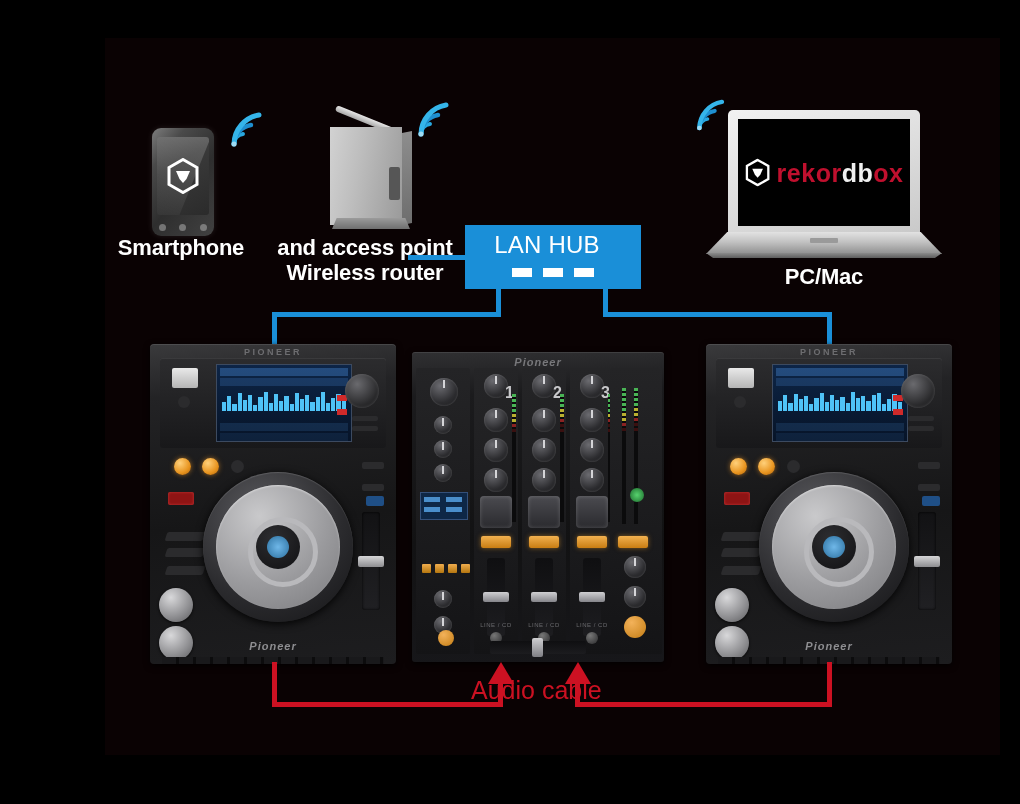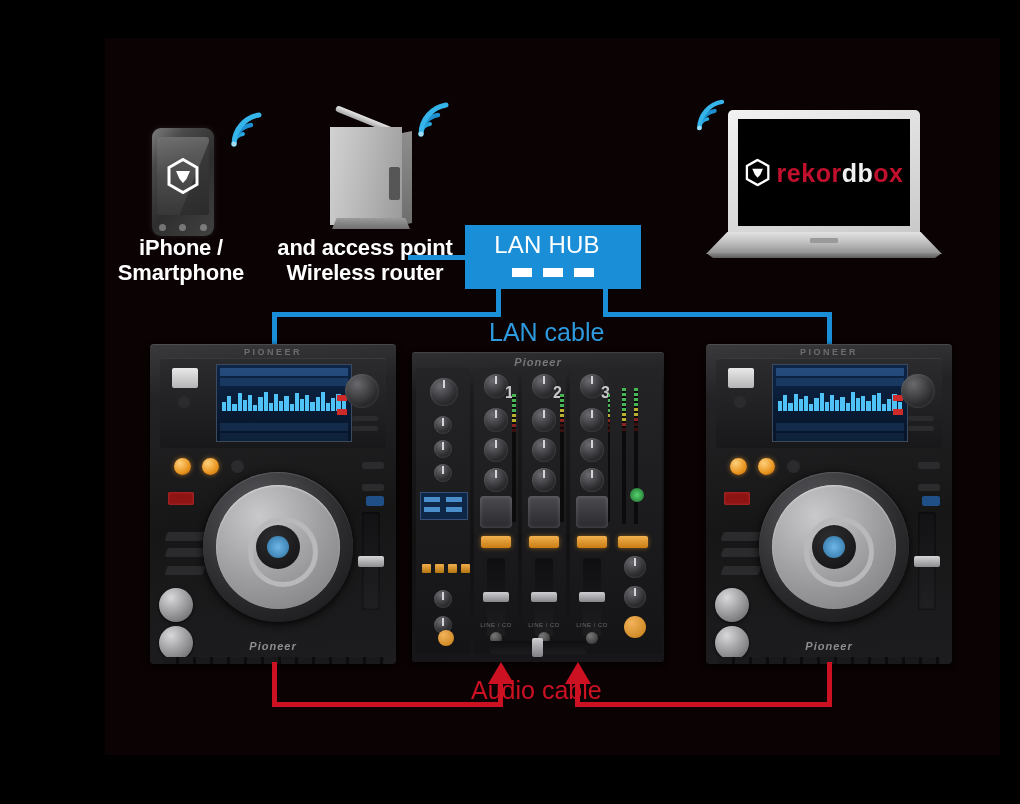--- a/index.html
+++ b/index.html
@@ -228,21 +228,20 @@
         <path d="M10 13 L24 13 L20.5 21 L17 25 L13.5 21 Z" fill="#ffffff"></path>
       </svg>
     </div>
     <div class="pbtns">
       <i></i>
         <i></i>
         <i></i>
     </div>
   </div>
   <div class="lbl" style="left:95px;top:236px;width:172px;font-size:22px;">
-    <div>iPhone /</div>
     <div>Smartphone</div>
   </div>
 
   <div class="wifi" style="left:415px;top:90px;">
     <svg width="40" height="48" viewBox="0 0 40 48">
       <g fill="none" stroke="#29a8e0" stroke-linecap="round">
         <path d="M6 44 A10 10 0 0 1 15 34" stroke-width="4"></path>
         <path d="M6 44 A20 20 0 0 1 23 25" stroke-width="4.5" stroke="#1e8fd0"></path>
         <path d="M6 44 A30 30 0 0 1 31 15" stroke-width="5" stroke="#35b5ea"></path>
       </g>
@@ -293,36 +292,36 @@
           <span class="txt r1">rekor</span>
           <span class="txt r2" style="margin-left:-6px">db</span>
           <span class="txt r3" style="margin-left:-6px">ox</span>
         </div>
       </div>
     </div>
     <div class="base"></div>
     <div class="pad"></div>
     <div class="foot"></div>
   </div>
+  <div class="lbl" style="left:724px;top:265px;width:200px;font-size:22px;">PC/Mac</div>
 
   <div class="cable" style="left:408px;top:255px;width:58px;height:5px;"></div>
 
   <div class="cable" style="left:496px;top:288px;width:5px;height:26px;"></div>
 
   <div class="cable" style="left:603px;top:288px;width:5px;height:26px;"></div>
 
   <div class="cable" style="left:272px;top:312px;width:229px;height:5px;"></div>
 
   <div class="cable" style="left:603px;top:312px;width:229px;height:5px;"></div>
 
   <div class="cable" style="left:272px;top:312px;width:5px;height:40px;"></div>
 
   <div class="cable" style="left:827px;top:312px;width:5px;height:40px;"></div>
 
-  <div class="cap-lan" style="left:489px;top:318px;">LAN cable</div>
 
   <div class="cdj" style="left:150px;top:344px;">
     <div class="brandtop">PIONEER</div>
     <div class="headshell">
       <div class="usbslot"></div>
       <div class="smblk" style="left:18px;top:38px;width:12px;height:12px;border-radius:50%;"></div>
       <div class="lcd">
         <div class="row" style="top:3px;"></div>
         <div class="row" style="top:13px;opacity:.6;"></div>
         <div class="wave">

